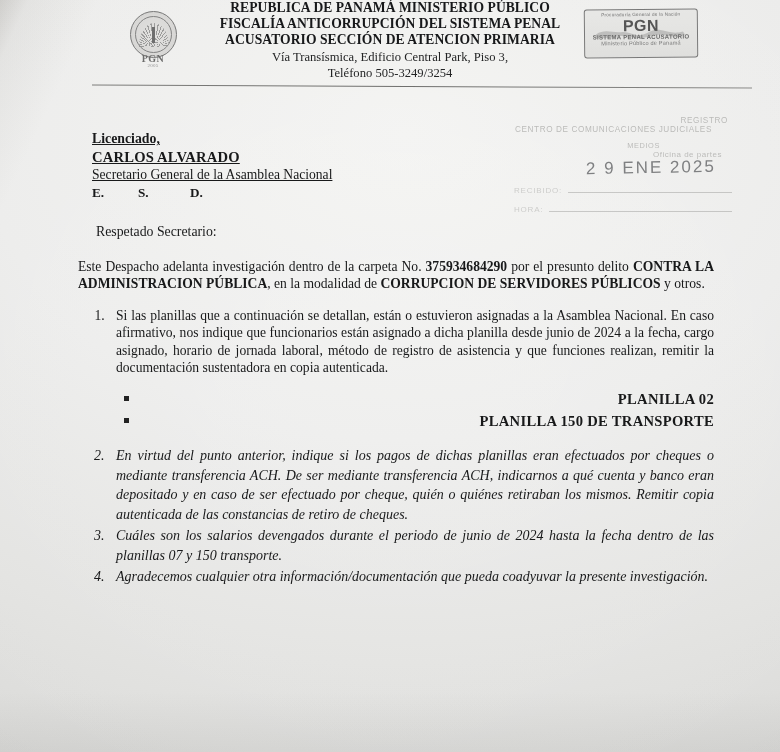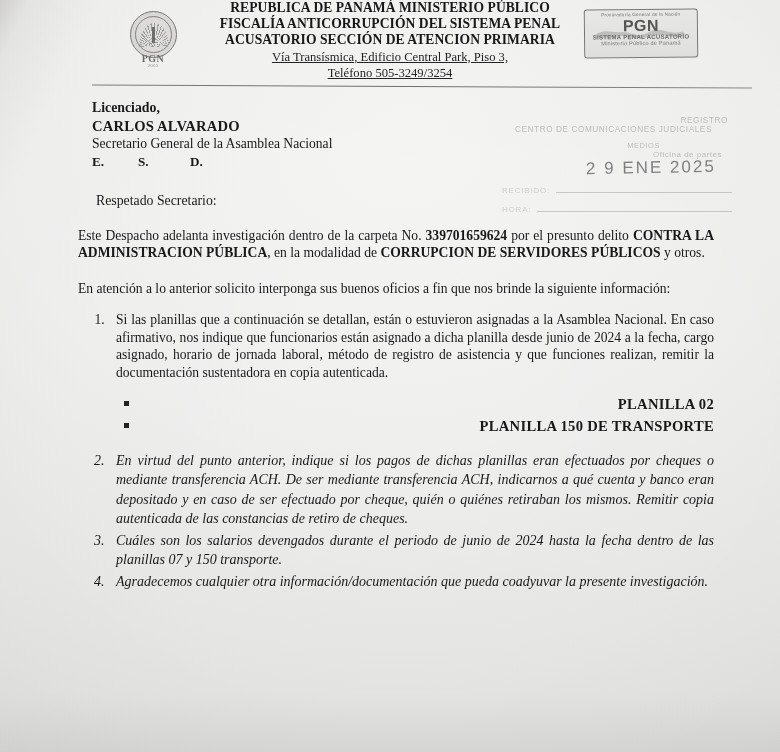--- a/index.html
+++ b/index.html
@@ -132,21 +132,20 @@
     font-size: 13.6px;
     line-height: 16.2px;
     letter-spacing: .05px;
     color: #17181a;
   }
   .org-titles .thin-line {
     font-family: "Liberation Serif", serif;
     font-size: 12.6px;
     line-height: 16.2px;
     color: #232425;
-    text-decoration: underline;
   }
 
   .pgn-stamp {
     position: absolute;
     right: 82px;
     top: 9px;
     width: 112px;
     height: 47px;
     border: 1.3px solid #5b5b5b;
     border-radius: 3px;
@@ -253,42 +252,44 @@
   }
   .recv-lines .rl {
     display: flex;
     align-items: flex-end;
     gap: 6px;
     margin-bottom: 10px;
     font-family: "Liberation Sans", sans-serif;
     font-size: 8px;
     letter-spacing: .8px;
     color: #aeaeac;
+    margin-left: 12px;
   }
   .recv-lines .rl .line {
     flex: 1;
     height: 1px;
     background: #a6a6a4;
     margin-bottom: 2px;
   }
   .ghost-head {
     position: absolute;
     right: 58px;
     top: 150px;
     font-size: 8px;
     color: #bcbcba;
     letter-spacing: .5px;
     z-index: 2;
     font-family: "Liberation Sans", sans-serif;
   }
 
   
   .recipient {
-    margin-top: 11px;
+    margin-top: 42px;
     padding-left: 92px;
+    text-decoration: underline;
   }
   .recipient .r-lic {
     font-family: "Liberation Serif", serif;
     font-weight: bold;
     font-size: 13.8px;
     line-height: 17.5px;
   }
   .recipient .r-name {
     font-family: "Liberation Serif", serif;
     font-weight: bold;
@@ -442,23 +443,22 @@
       <div class="r-role">Secretario General de la Asamblea Nacional</div>
       <div class="r-esd">
         <span class="s1">E.</span><span class="s2">S.</span><span>D.</span>
       </div>
     </div>
 
     <div class="salutation">Respetado Secretario:</div>
 
     <div class="body-area">
 
-      <p class="just"><span>Este Despacho adelanta investigación dentro de la carpeta No. </span><b>339701659624</b><span> por el presunto delito </span><b>CONTRA LA ADMINISTRACION PÚBLICA</b><span>, en la modalidad de </span><b>CORRUPCION DE SERVIDORES PÚBLICOS</b><span> y otros.</span></p>
-
-      <p class="just">En atención a lo anterior solicito interponga sus buenos oficios a fin que nos brinde la siguiente información:</p>
+      <p class="just"><span>Este Despacho adelanta investigación dentro de la carpeta No. </span><b>375934684290</b><span> por el presunto delito </span><b>CONTRA LA ADMINISTRACION PÚBLICA</b><span>, en la modalidad de </span><b>CORRUPCION DE SERVIDORES PÚBLICOS</b><span> y otros.</span></p>
+
 
       <ol class="main-list">
         <li class="tight">Si las planillas que a continuación se detallan, están o estuvieron asignadas a la Asamblea Nacional. En caso afirmativo, nos indique que funcionarios están asignado a dicha planilla desde junio de 2024 a la fecha, cargo asignado, horario de jornada laboral, método de registro de asistencia y que funciones realizan, remitir la documentación sustentadora en copia autenticada.</li>
       </ol>
 
       <ul class="planillas">
         <li>
           <span class="bullet"></span>
           <span>PLANILLA 02</span>
         </li>

